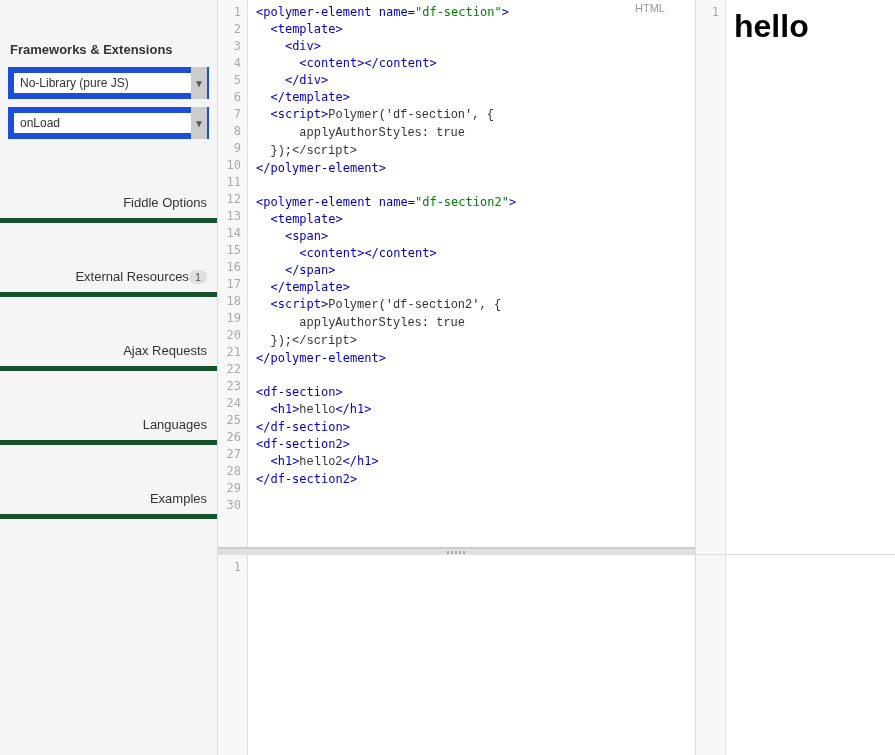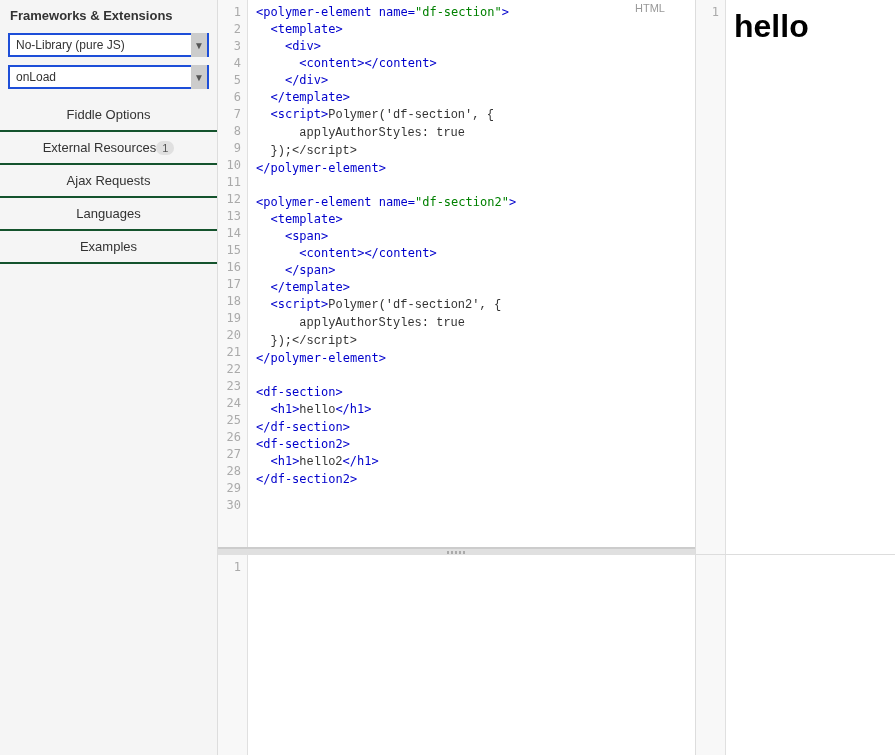--- a/index.html
+++ b/index.html
@@ -23,32 +23,33 @@
       flex-direction: column;
       height: 100%;
     }
 
     .sidebar-section-title {
       padding: 8px 10px 6px 10px;
       font-weight: bold;
       font-size: 13px;
       color: #333;
       background: #f5f5f5;
+      margin-top: 34px;
     }
 
     .sidebar-select-wrapper {
       position: relative;
       margin: 4px 8px;
     }
 
     .sidebar-select {
       width: 100%;
       padding: 3px 20px 3px 6px;
       background: #fff;
-      border: 2px solid #1d4ed8;
+      border: 6px solid #1d4ed8;
       font-size: 12px;
       appearance: none;
       -webkit-appearance: none;
       cursor: pointer;
       color: #333;
     }
 
     .sidebar-select-arrow {
       position: absolute;
       right: 2px;
@@ -61,25 +62,26 @@
       padding: 0 3px;
       height: 100%;
       display: flex;
       align-items: center;
     }
 
     .sidebar-nav-item {
       padding: 8px 10px;
       color: #333;
       cursor: pointer;
-      border-bottom: 2px solid #14532d;
+      border-bottom: 5px solid #14532d;
       display: flex;
       align-items: center;
-      justify-content: center;
+      justify-content: flex-end;
       font-size: 13px;
+      margin-top: 38px;
     }
 
     .sidebar-badge {
       background: #e0e0e0;
       color: #555;
       border-radius: 8px;
       padding: 1px 6px;
       font-size: 11px;
     }
 

